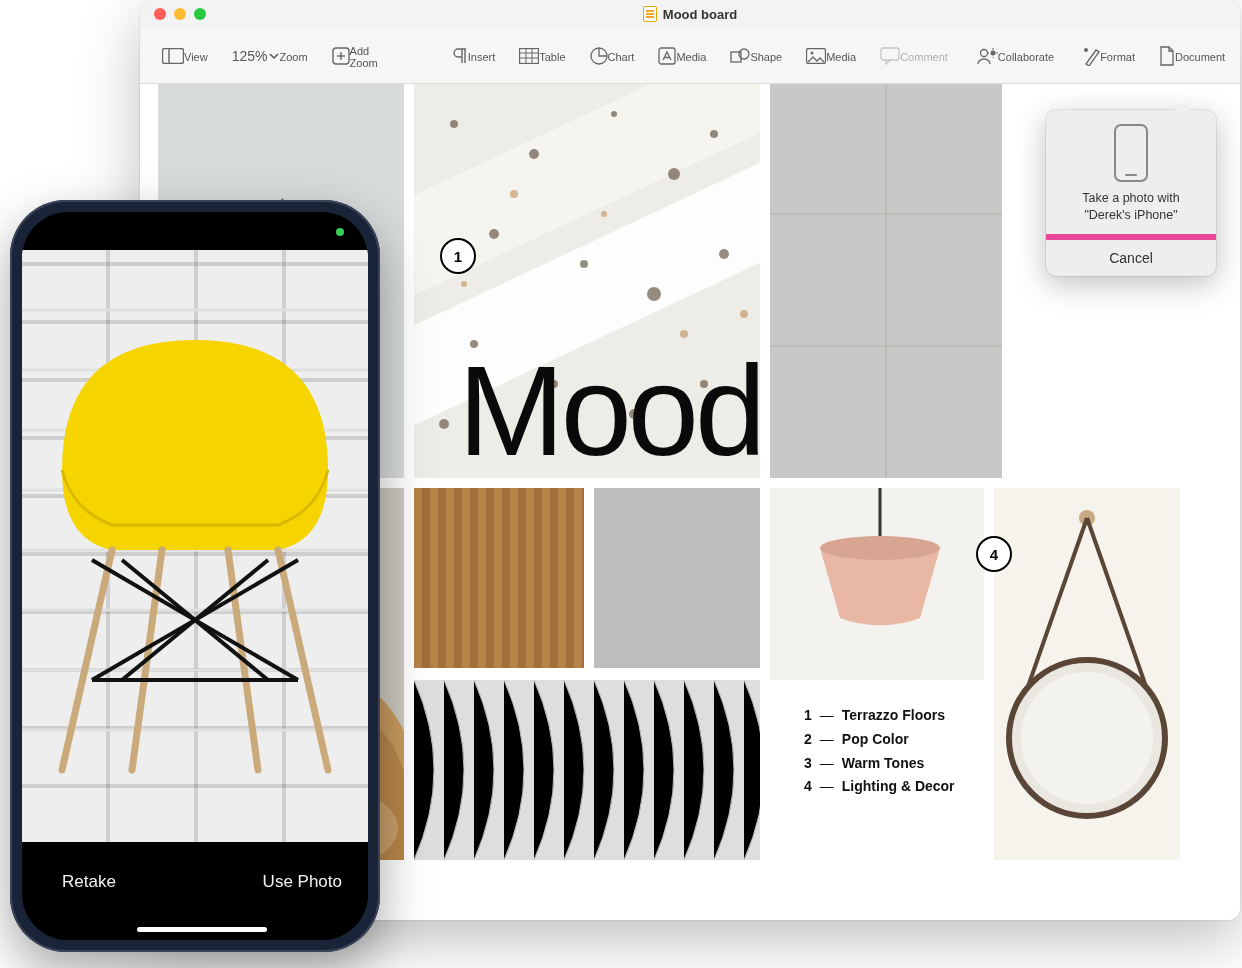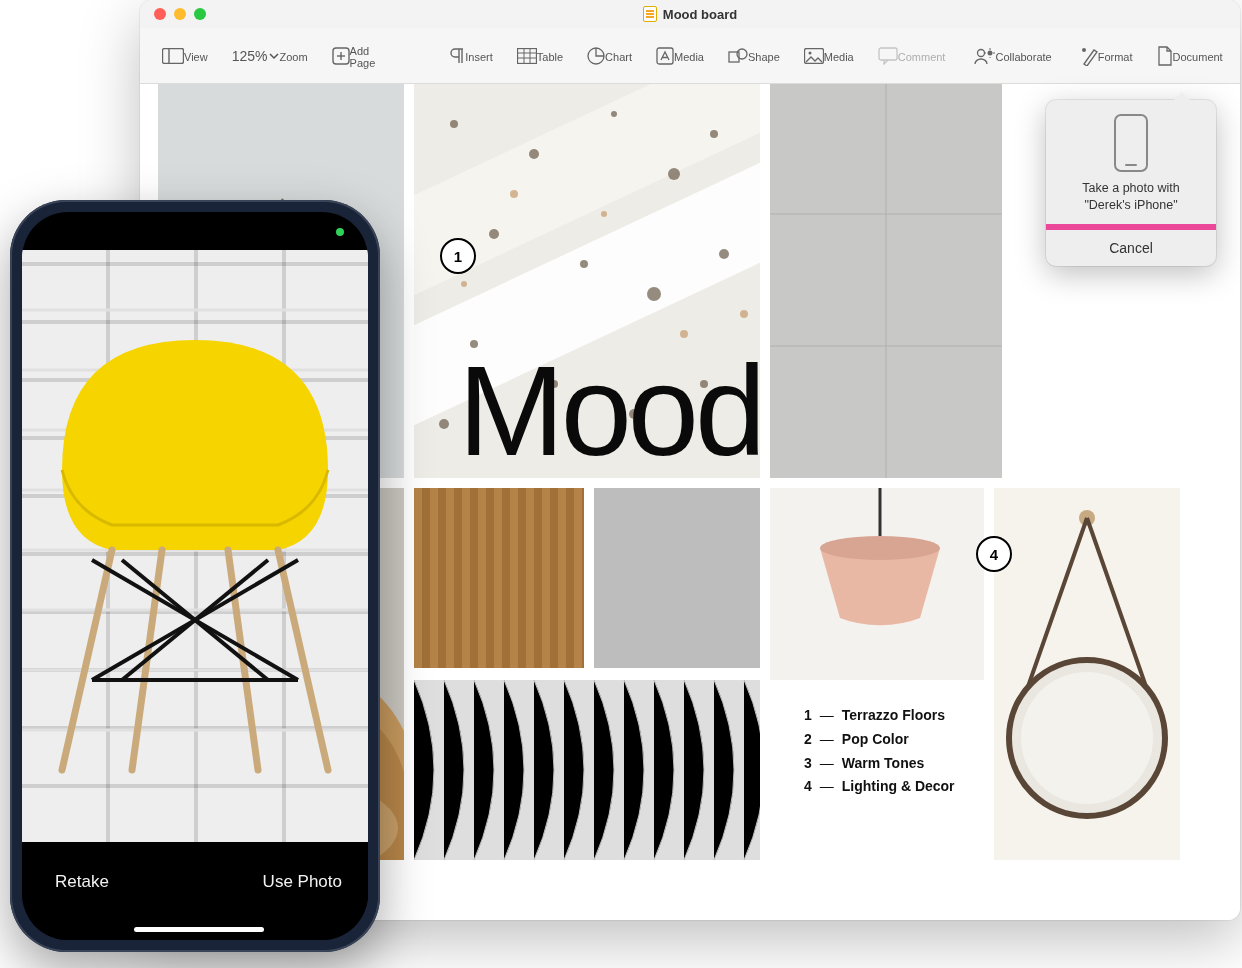--- a/index.html
+++ b/index.html
@@ -110,21 +110,21 @@
 
   .legend {
     position:absolute; left:664px; top:620px; font-size:14px; font-weight:700; color:#111;
     line-height:1.7;
   }
   .legend .row-l { display:flex; gap:8px; }
   .legend .dash { font-weight:400; }
 
   
   .popover {
-    position:absolute; right:24px; top:100px; width:170px;
+    position:absolute; right:24px; top:110px; width:170px;
     background:#eeeeee; border-radius:10px;
     box-shadow: 0 8px 30px rgba(0,0,0,0.25), 0 0 0 1px rgba(0,0,0,0.08);
     z-index: 40;
     padding-top: 14px;
     text-align:center;
   }
   .popover::before {
     content:""; position:absolute; top:-8px; right:26px;
     border-left:8px solid transparent; border-right:8px solid transparent;
     border-bottom:8px solid #eeeeee;
@@ -159,21 +159,21 @@
     width:100%; height:100%;
     background:
       linear-gradient(#eee,#eee) 0 0/100% 100%,
       repeating-linear-gradient(0deg, transparent 0 54px, #ddd 54px 58px),
       repeating-linear-gradient(90deg, transparent 0 84px, #ddd 84px 88px);
     background-blend-mode: multiply;
     position:relative;
   }
   .chair-svg { position:absolute; inset:0; }
   .phone-bottombar {
-    position:absolute; bottom:0; left:7px; right:0; height:98px; background:#000;
+    position:absolute; bottom:0; left:14px; right:0; height:98px; background:#000;
     display:flex; align-items:center; justify-content:space-between; padding:0 26px 18px;
     color:#f2f2f2; font-size:17px;
   }
   .home-ind { position:absolute; bottom:8px; left:50%; transform:translateX(-50%); width:130px; height:5px; background:#fff; border-radius:3px;}
 
   
   .concrete { background: radial-gradient(circle at 30% 30%, #d4d4d2, #b8b8b4); }
 </style>
 </head>
 <body>
@@ -212,21 +212,21 @@
       <span class="lbl">Zoom</span>
     </div>
     <div class="tb-item">
       <span class="ic">
         <svg width="18" height="18" viewBox="0 0 18 18">
             <rect x="1" y="1" width="16" height="16" rx="3" fill="none" stroke="#666" stroke-width="1.4"></rect>
             <line x1="9" y1="5" x2="9" y2="13" stroke="#666" stroke-width="1.4"></line>
             <line x1="5" y1="9" x2="13" y2="9" stroke="#666" stroke-width="1.4"></line>
           </svg>
       </span>
-      <span class="lbl">Add Page</span>
+      <span class="lbl">Add Zoom</span>
     </div>
 
     <div class="tb-spacer"></div>
 
     <div class="tb-item">
       <span class="ic">
         <svg width="16" height="18" viewBox="0 0 16 18">
             <path d="M6 2h8M10 2v14M13 2v14M6 2a4 4 0 100 8h4" fill="none" stroke="#666" stroke-width="1.4"></path>
           </svg>
       </span>

